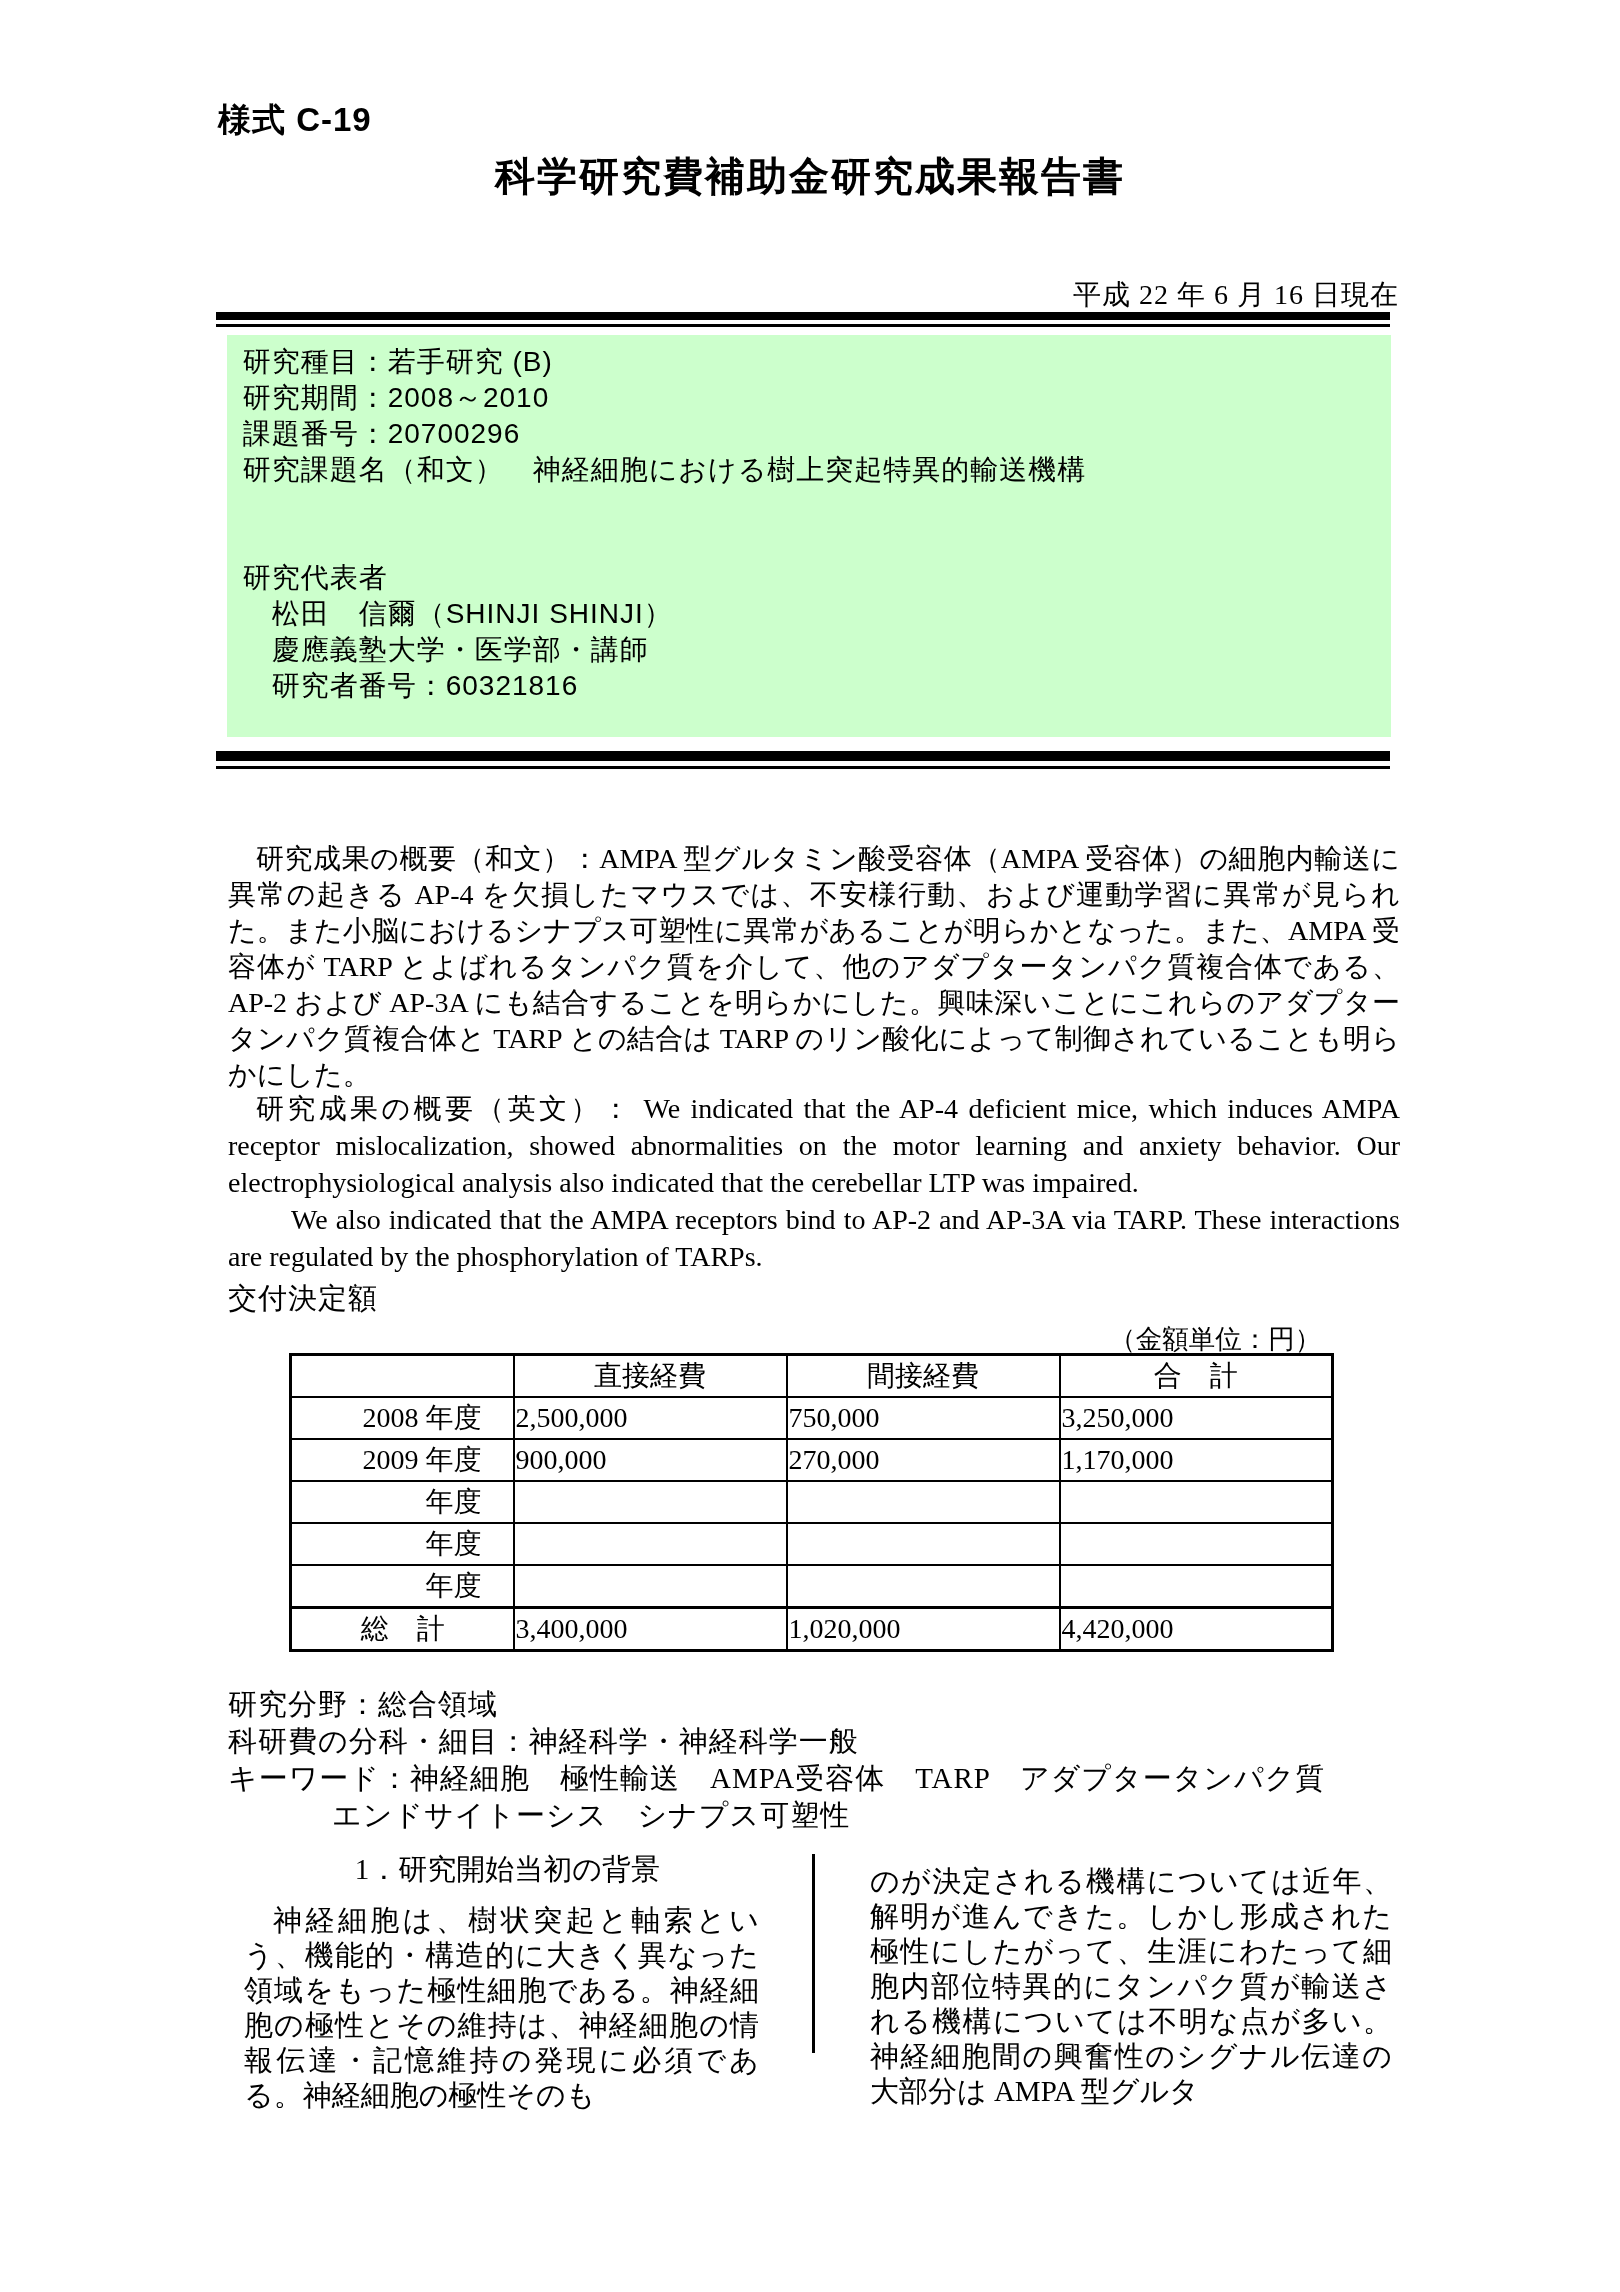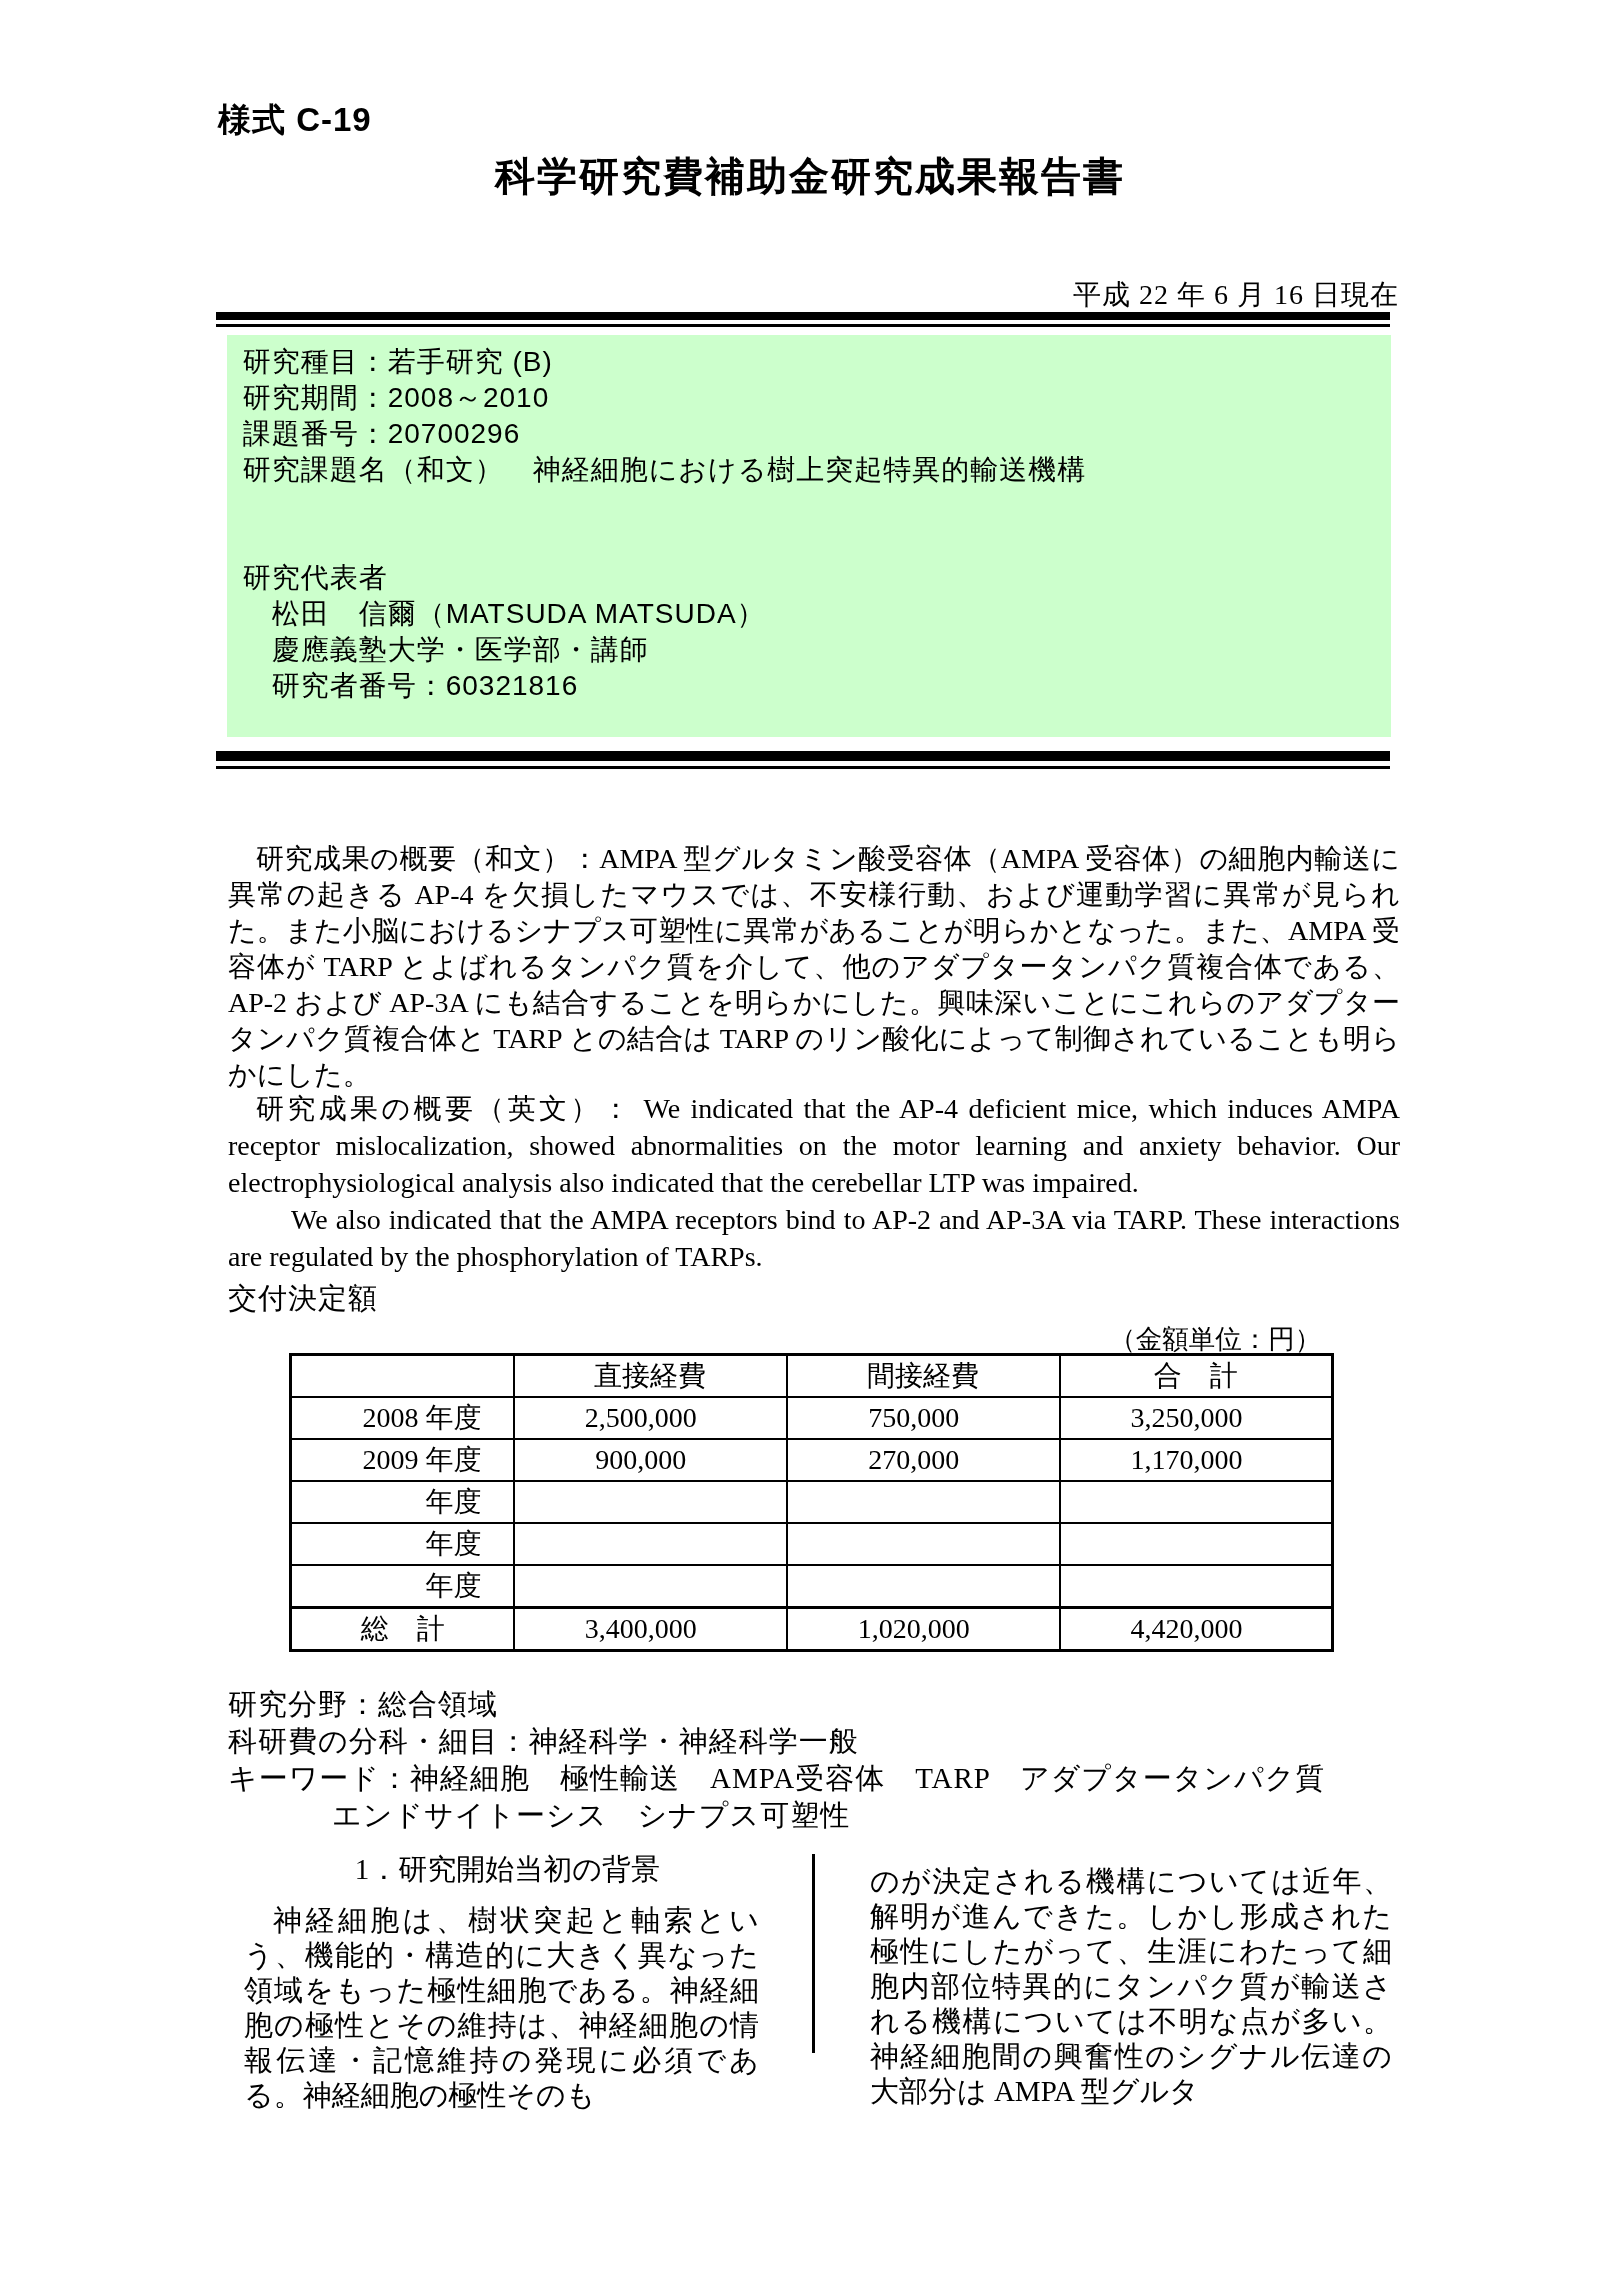--- a/index.html
+++ b/index.html
@@ -64,21 +64,21 @@
     position:absolute; left:289px; top:1353px; width:1044px;
     border-collapse:collapse; table-layout:fixed;
     font-size:28px; border:3.9px solid #000;
   }
   table.budget td {
     border:2px solid #000; height:33px; overflow:hidden;
     vertical-align:middle;
   }
   table.budget tr.hdr td { text-align:center; height:32px; }
   table.budget td.rowlab { text-align:right; padding-right:31px; }
-  table.budget td.num { text-align:center; padding-right:19.6px; }
+  table.budget td.num { text-align:left; padding-right:19.6px; }
   table.budget tr.total td { border-top:3.9px solid #000; height:37px; }
   table.budget tr.total td.rowlab { text-align:center; padding-right:0; }
 
   .fields {
     position:absolute; left:228px; top:1686px; width:1176px;
     font-size:29px; line-height:37px; letter-spacing:1px;
   }
   .fields .ln { min-height:37px; }
   .fields .indent2 { padding-left:104px; }
 
@@ -110,21 +110,21 @@
   <div class="rule-top"></div>
 
   <div class="green-box gothic">
     <div class="ln">研究種目：若手研究 (B)</div>
     <div class="ln">研究期間：2008～2010</div>
     <div class="ln">課題番号：20700296</div>
     <div class="ln">研究課題名（和文）　神経細胞における樹上突起特異的輸送機構</div>
     <div class="ln"></div>
     <div class="ln"></div>
     <div class="ln">研究代表者</div>
-    <div class="ln">　松田　信爾（MATSUDA MATSUDA）</div>
+    <div class="ln">　松田　信爾（SHINJI SHINJI）</div>
     <div class="ln">　慶應義塾大学・医学部・講師</div>
     <div class="ln">　研究者番号：60321816</div>
   </div>
 
   <div class="rule-bottom"></div>
 
   <div class="abstract-ja">研究成果の概要（和文）：AMPA 型グルタミン酸受容体（AMPA 受容体）の細胞内輸送に異常の起きる AP-4 を欠損したマウスでは、不安様行動、および運動学習に異常が見られた。また小脳におけるシナプス可塑性に異常があることが明らかとなった。また、AMPA 受容体が TARP とよばれるタンパク質を介して、他のアダプタータンパク質複合体である、AP-2 および AP-3A にも結合することを明らかにした。興味深いことにこれらのアダプタータンパク質複合体と TARP との結合は TARP のリン酸化によって制御されていることも明らかにした。</div>
 
   <div class="abstract-en">
     <p class="p1">研究成果の概要（英文）： We indicated that the AP-4 deficient mice, which induces AMPA receptor mislocalization, showed abnormalities on the motor learning and anxiety behavior. Our electrophysiological analysis also indicated that the cerebellar LTP was impaired.</p>

